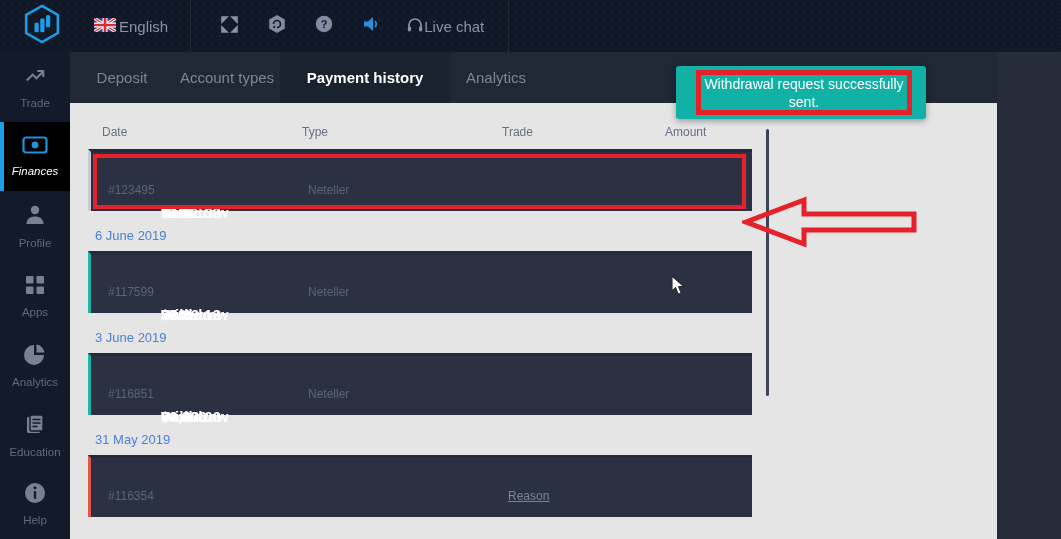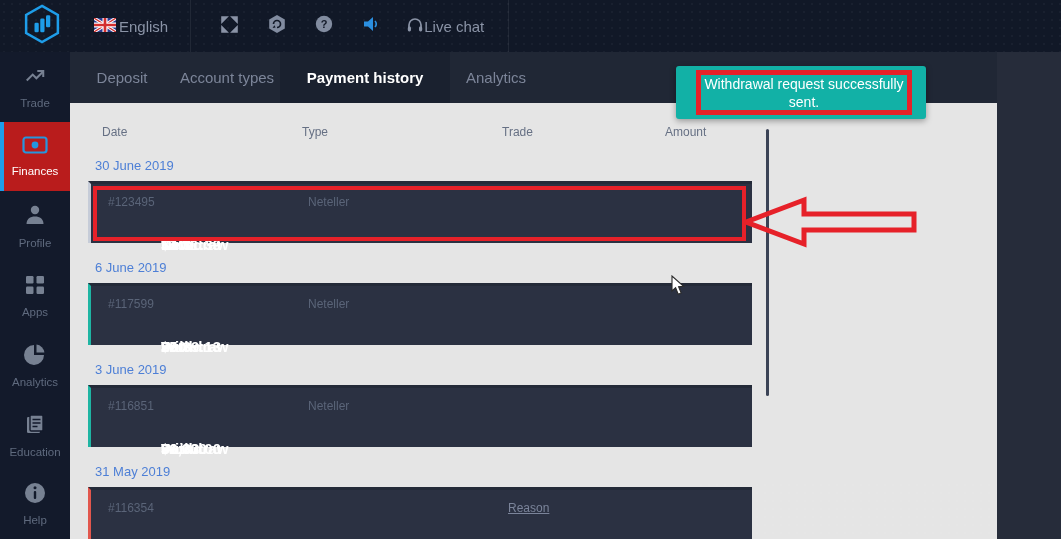--- a/index.html
+++ b/index.html
@@ -30,21 +30,21 @@
   .sidebar {
     position:absolute; left:0; top:52px; width:70px; height:487px;
     background:#131a2b; z-index:4; display:flex; flex-direction:column;text-align:center;
   }
   .side-item {
     height:70px; display:flex; flex-direction:column; align-items:center;
     justify-content:center; gap:6px; cursor:pointer; position:relative;
   }
   .side-item .lbl { font-size:11.5px; color:#5f6a7e; }
   .side-item svg { opacity:.95; }
-  .side-item.active { background:#b91c1c; }
+  .side-item.active { background:#000000;font-style:italic; }
   .side-item.active::before {
     content:""; position:absolute; left:0; top:0; bottom:0; width:4px; background:#1e9de9;
   }
   .side-item.active .lbl { color:#ffffff; }
 
   
   .main { position:absolute; left:70px; top:52px; width:927px; height:487px; }
   .tabbar { height:51px; background:#202735; display:flex; }
   .tab {
     height:51px; display:flex; align-items:center; justify-content:center;
@@ -70,21 +70,21 @@
   .row-card {
     position:relative; margin-top:8px; height:62px; background:#2b3142;
     border-top:3px solid rgba(0,0,0,0.14);
     display:flex; padding:10px 0 0 17px; cursor:pointer;
   }
   .row-card.accent-new      { border-left:3px solid #c6ccd8; }
   .row-card.accent-paid     { border-left:3px solid #1fb5a3; }
   .row-card.accent-rejected { border-left:3px solid #e2574d; }
   .col.c1{ width:200px; } .col.c2{ width:200px; } .col.c3{ width:163px; } .col.c4{ flex:1; }
   .col .main { font-size:15px; font-weight:700; color:#ffffff; line-height:18px; }
-  .col .sub  { font-size:12px; color:#5a6478; margin-top:1px; display:block; }
+  .col .sub  { font-size:12px; color:#5a6478; margin-top:21px; display:block; }
   .col a.sub { text-decoration:underline; color:#7b849a; }
   .red-box {
     display:none; position:absolute; left:2px; right:6px; top:2px; bottom:2px;
     border:4px solid #e62129; pointer-events:none; z-index:3;
   }
   .row-card.highlighted .red-box { display:block; }
 
   
   .toast {
     position:absolute; left:606px; top:14px; width:250px; height:53px;
@@ -264,21 +264,20 @@
 
     <div class="table">
       <div class="hdr-row">
         <span class="hdr c1">Date</span>
         <span class="hdr c2">Type</span>
         <span class="hdr c3">Trade</span>
         <span class="hdr c4">Amount</span>
       </div>
       <div>
   <div class="group">
-    <div class="group-date">30 June 2019</div>
     <div class="row-card accent-new highlighted">
       <div class="red-box"></div>
       <div class="col c1">
         <div class="main">14:31:39</div>
         <span class="sub">#123495</span>
       </div>
       <div class="col c2">
         <div class="main">Withdraw</div>
         <span class="sub">Neteller</span>
       </div>

